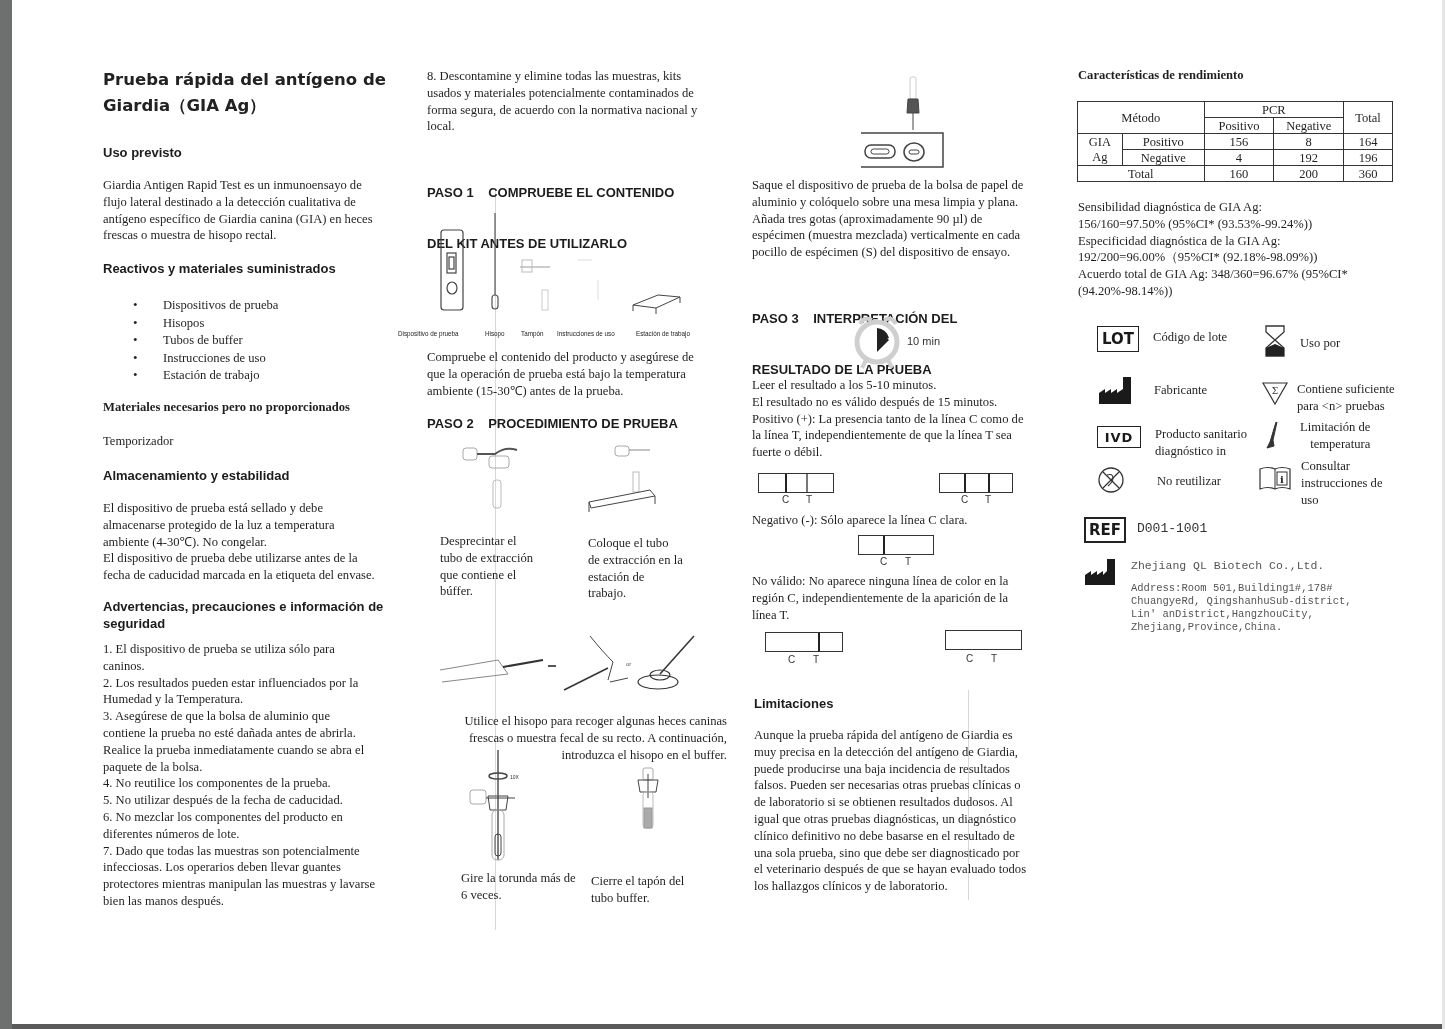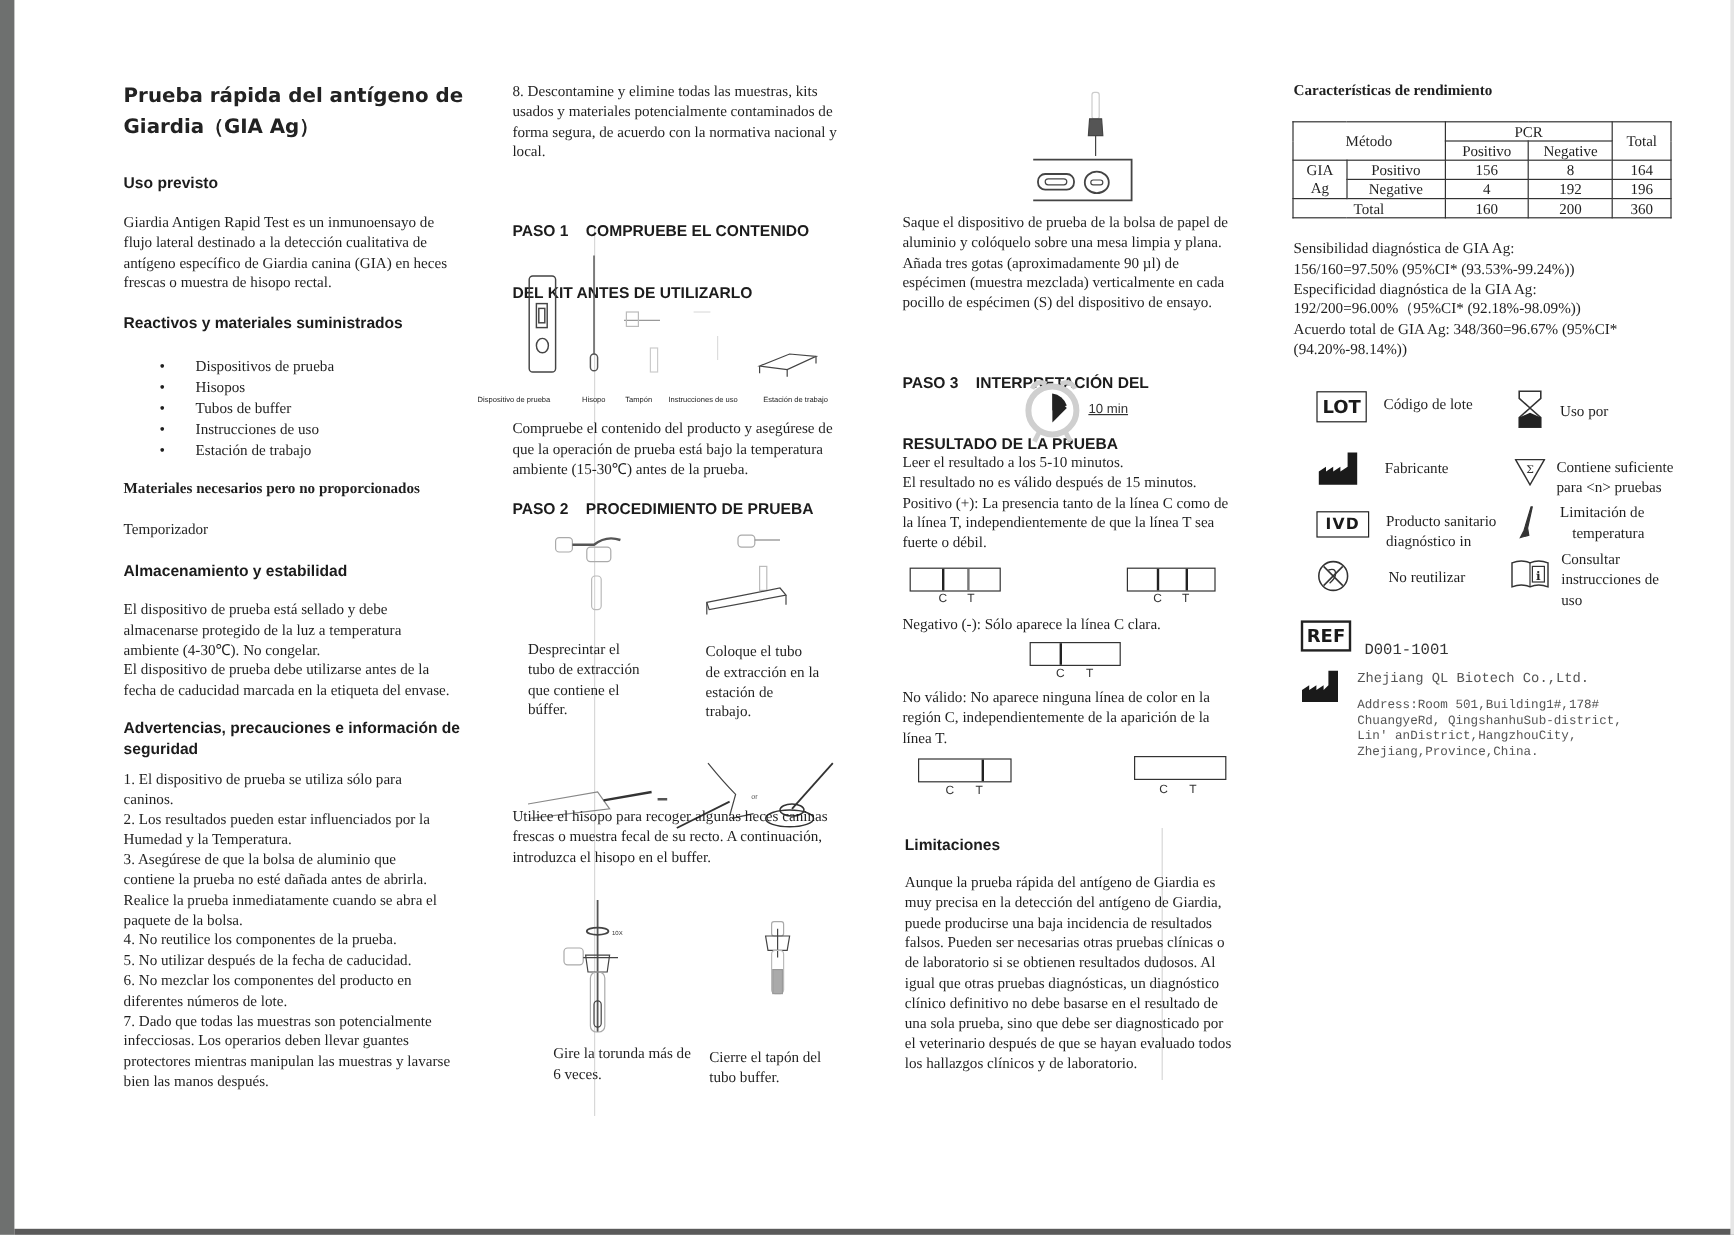--- a/index.html
+++ b/index.html
@@ -195,21 +195,21 @@
       <path d="M 152 4 Q 165 20 175 30 L 170 48"></path>
       <path d="M 172 50 L 190 46"></path>
     </g>
     <text x="188" y="34" font-family="Liberation Sans, sans-serif" font-size="6" fill="#555">or</text>
     <g stroke="#333" fill="none" stroke-width="1.2">
       <ellipse cx="220" cy="50" rx="20" ry="7"></ellipse>
       <ellipse cx="222" cy="43" rx="10" ry="5"></ellipse>
       <line x1="222" y1="42" x2="256" y2="4" stroke-width="1.5"></line>
     </g>
   </svg>
-  <div class="abs serif" style="left:427px; top:672px; width:300px;">
+  <div class="abs serif" style="left:427px; top:713px; width:300px;text-align:right;">
     <div>Utilice el hisopo para recoger algunas heces caninas</div>
     <div>frescas o muestra fecal de su recto. A continuación,</div>
     <div>introduzca el hisopo en el buffer.</div>
   </div>
 
   <svg class="abs" style="left:460px; top:750px;" width="240" height="115">
     <g stroke="#444" fill="none" stroke-width="1">
       <line x1="38" y1="0" x2="38" y2="110" stroke="#555" stroke-width="1.5"></line>
       <ellipse cx="38" cy="26" rx="9" ry="3" stroke-width="1.5"></ellipse>
       <rect x="10" y="40" width="16" height="14" rx="3" stroke="#aaa"></rect>
@@ -265,21 +265,21 @@
 
   <svg class="abs" style="left:852px; top:312px;" width="55" height="60">
     <circle cx="25" cy="30" r="20" fill="none" stroke="#cfcfcf" stroke-width="5"></circle>
     <path d="M 8 12 Q 12 4 20 8" stroke="#cfcfcf" stroke-width="4" fill="none"></path>
     <path d="M 32 8 Q 40 4 44 12" stroke="#cfcfcf" stroke-width="4" fill="none"></path>
     <line x1="14" y1="48" x2="10" y2="56" stroke="#cfcfcf" stroke-width="4"></line>
     <line x1="36" y1="48" x2="40" y2="56" stroke="#cfcfcf" stroke-width="4"></line>
     <path d="M 25 30 L 25 16 A 14 14 0 0 1 37 26 Z" fill="#222"></path>
     <path d="M 25 16 L 37 28 L 25 40 Z" fill="#222"></path>
   </svg>
-  <div class="abs" style="left:907px; top:335px; font-family:'Liberation Sans',sans-serif; font-size:11px; color:#333;text-decoration:underline;">10 min</div>
+  <div class="abs" style="left:907px; top:335px; font-family:'Liberation Sans',sans-serif; font-size:11px; color:#333;">10 min</div>
 
   <div class="abs serif" style="left:752px; top:377px; width:300px;">
     <div>Leer el resultado a los 5-10 minutos.</div>
     <div>El resultado no es válido después de 15 minutos.</div>
     <div>Positivo (+): La presencia tanto de la línea C como de</div>
     <div>la línea T, independientemente de que la línea T sea</div>
     <div>fuerte o débil.</div>
   </div>
 
   <div class="strip" style="left:758px; top:473px; width:74px;">
@@ -441,21 +441,21 @@
     <rect x="19" y="7" width="10" height="13" fill="none" stroke="#333" stroke-width="1"></rect>
     <text x="24" y="18" text-anchor="middle" font-family="DejaVu Serif, serif" font-weight="bold" font-size="10" fill="#222">i</text>
   </svg>
   <div class="abs serif" style="left:1301px; top:458px;">
     <div>Consultar</div>
     <div>instrucciones de</div>
     <div>uso</div>
   </div>
 
   <div class="abs sym-box" style="left:1084px; top:517px; width:38px; height:22px; font-size:15px; border-width:2px;">REF</div>
-  <div class="abs" style="left:1137px; top:534px; font-family:'Liberation Mono',monospace; font-size:13px; color:#333;">D001-1001</div>
+  <div class="abs" style="left:1137px; top:521px; font-family:'Liberation Mono',monospace; font-size:13px; color:#333;">D001-1001</div>
 
   <svg class="abs" style="left:1084px; top:558px;" width="32" height="28">
     <path d="M 1 27 L 1 17 L 7 13 L 7 17 L 13 13 L 13 17 L 19 13 L 19 17 L 23 13 L 23 1 L 31 1 L 31 27 Z" fill="#1a1a1a"></path>
   </svg>
   <div class="abs mono" style="left:1131px; top:559px; font-size:11.5px;">Zhejiang QL Biotech Co.,Ltd.</div>
   <div class="abs mono" style="left:1131px; top:582px; font-size:10.5px; line-height:13px;">
     <div>Address:Room 501,Building1#,178#</div>
     <div>ChuangyeRd, QingshanhuSub-district,</div>
     <div>Lin' anDistrict,HangzhouCity,</div>
     <div>Zhejiang,Province,China.</div>

